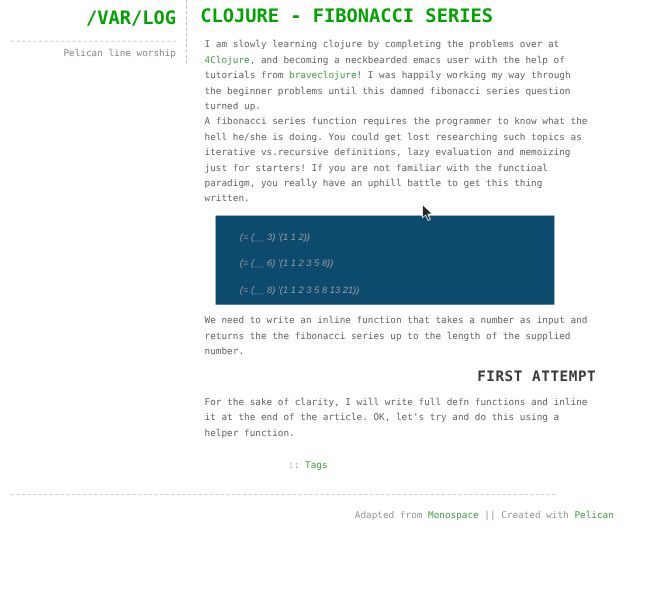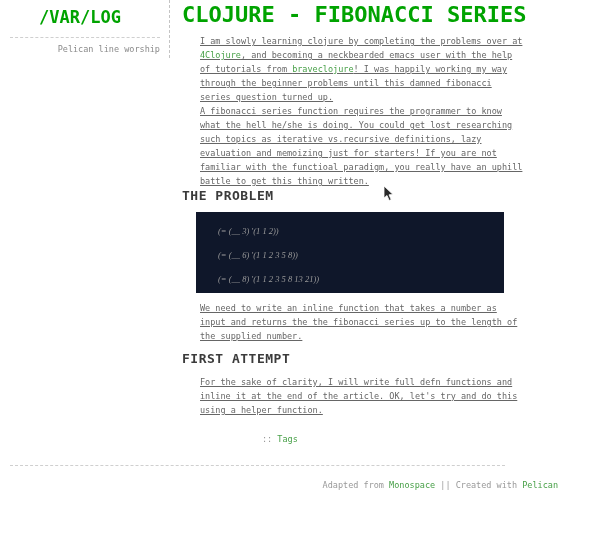--- a/index.html
+++ b/index.html
@@ -8,46 +8,46 @@
     font-family:"DejaVu Sans Mono","Liberation Mono",monospace;
     position:relative;overflow:hidden;
     -webkit-font-smoothing:antialiased;
   }
   .page{position:relative;width:600px;height:539px;}
 
   
   .sidebar{position:absolute;left:0;top:0;width:160px;text-align:right;}
   .sitename{
     margin:8px 0 0;font-size:17px;line-height:18px;font-weight:bold;
-    color:#00a300;letter-spacing:0;cursor:pointer;text-align:center;
+    color:#00a300;letter-spacing:0;cursor:pointer;
   }
   .side-rule{margin:11px 0 0 10px;border-top:1px dashed #cfcfcf;height:0;}
   .tagline{margin:6px 0 0;font-size:8.5px;line-height:10px;color:#8a8a8a;}
   .vsep{position:absolute;left:169px;top:0;height:58px;border-left:1px dashed #c4c4c4;}
 
   
   .content{margin-left:182px;width:360px;padding-top:5px;}
   .post-title{
-    margin:0;font-size:22px;line-height:20px;font-weight:bold;
+    margin:0;font-size:17px;line-height:20px;font-weight:bold;
     color:#00a300;cursor:pointer;
   }
   .date{margin:13px 0 0;font-size:8.5px;line-height:10px;color:#777;}
-  p.body{margin:9px 18px 0;font-size:8.5px;line-height:14px;color:#666;text-decoration:underline;}
+  p.body{margin:9px 4px 0;font-size:8.5px;line-height:14px;color:#666;}
   p.body.tight{margin-top:0;}
   p.body.after-h{margin-top:8px;}
   h3.section{
     margin:0;font-size:13px;line-height:16px;font-weight:bold;
     color:#3b3b3b;letter-spacing:0.5px;
   }
-  h3.section.spaced{margin-top:8px;}
+  h3.section.spaced{margin-top:8px;text-align:right;}
   a.glink{color:#48a048;text-decoration:none;cursor:pointer;}
   pre.codeblock{
     margin:8px 38px 0 14px;padding:13px 0 8px 22px;
-    background:#0f172a;color:#9a9a9a;
-    font-family:Liberation Serif, serif;
+    background:#0c4a6e;color:#9a9a9a;
+    font-family:Liberation Sans, sans-serif;
     font-style:italic;font-size:8.5px;line-height:12px;
     white-space:pre;
   }
   .tags-line{margin:15px 0 0;padding-left:80px;font-size:8.5px;line-height:14px;color:#999;}
 
   
   .hdivider{margin:19px 95px 0 10px;border-top:1px dashed #cfcfcf;height:0;}
   .footer{margin:14px 0 0;width:558px;text-align:right;font-size:8.5px;line-height:10px;color:#999;}
 
   
@@ -66,21 +66,20 @@
 
   <div class="vsep"></div>
 
   <main class="content">
     <h2 class="post-title">CLOJURE - FIBONACCI SERIES</h2>
 
     <p class="body"><span>I am slowly learning clojure by completing the problems over at </span><a class="glink">4Clojure</a><span>, and becoming a neckbearded emacs user with the help of tutorials from </span><a class="glink">braveclojure</a><span>! I was happily working my way through the beginner problems until this damned fibonacci series question turned up.</span></p>
 
     <p class="body tight">A fibonacci series function requires the programmer to know what the hell he/she is doing. You could get lost researching such topics as iterative vs.recursive definitions, lazy evaluation and memoizing just for starters! If you are not familiar with the functioal paradigm, you really have an uphill battle to get this thing written.</p>
 
-    <h3 class="section">THE PROBLEM</h3>
 
 
     <pre class="codeblock">(= (__ 3) '(1 1 2))
 
 (= (__ 6) '(1 1 2 3 5 8))
 
 (= (__ 8) '(1 1 2 3 5 8 13 21))</pre>
 
     <p class="body after-h">We need to write an inline function that takes a number as input and returns the the fibonacci series up to the length of the supplied number.</p>
 

